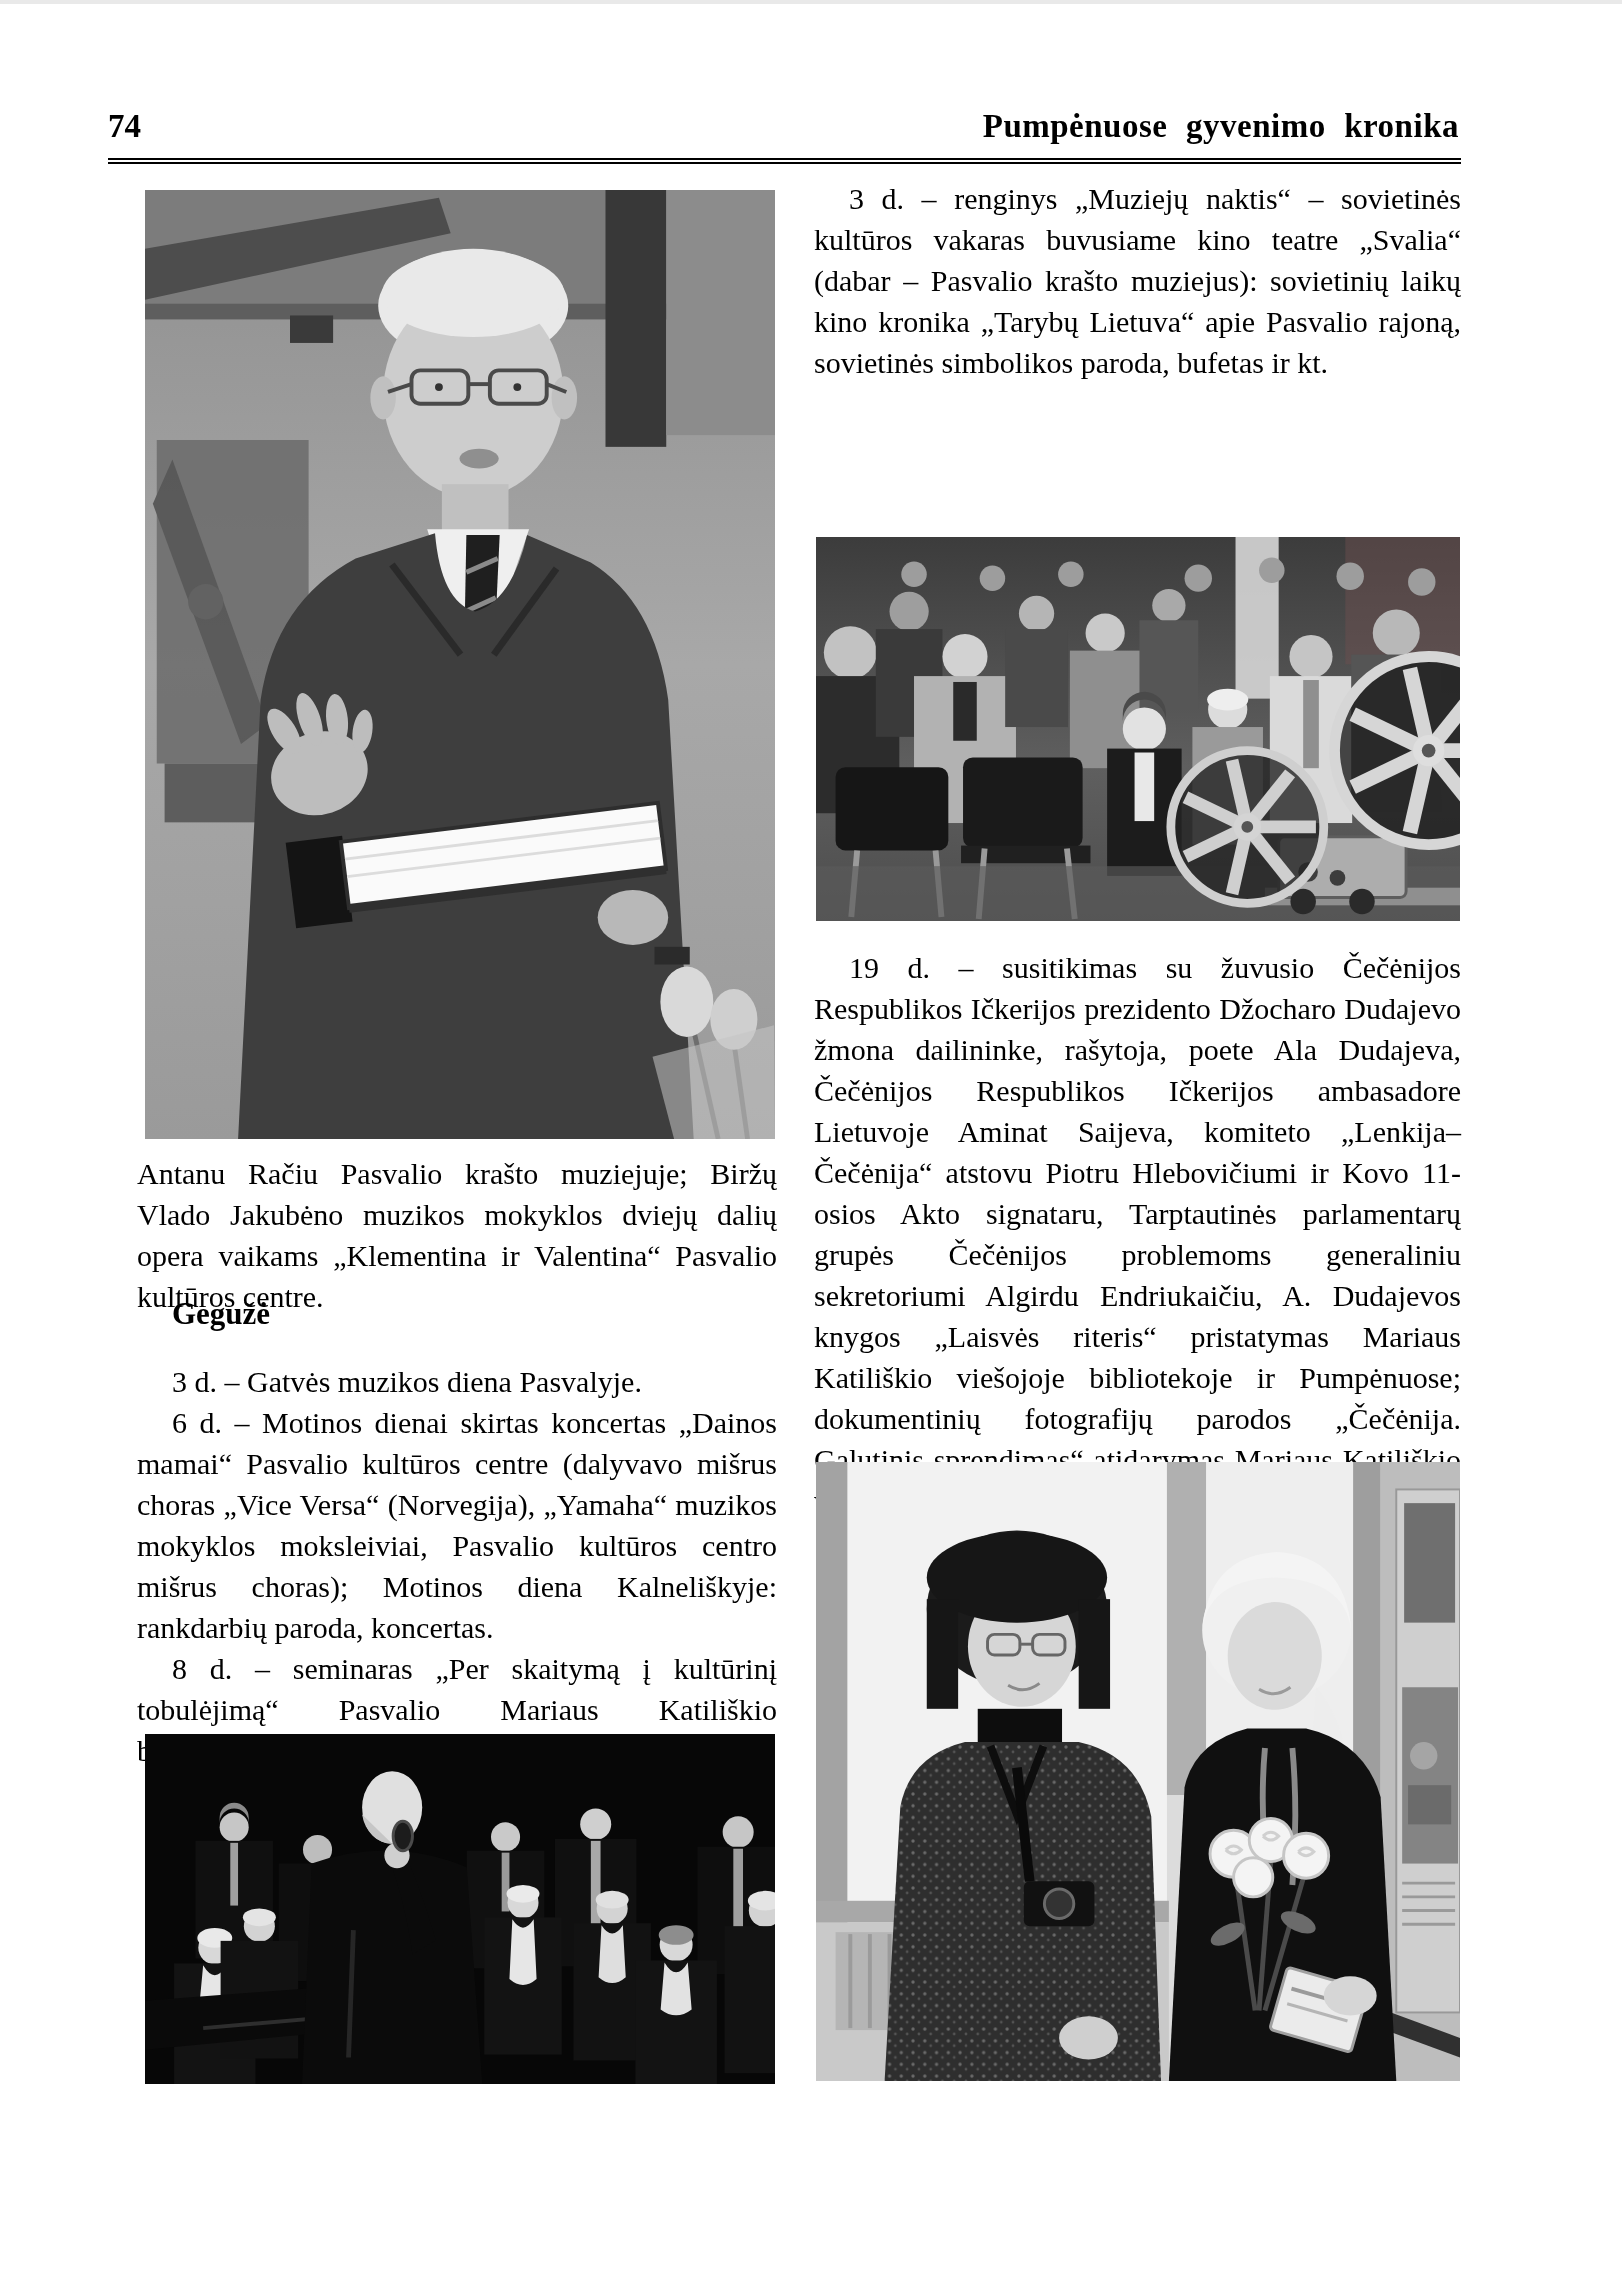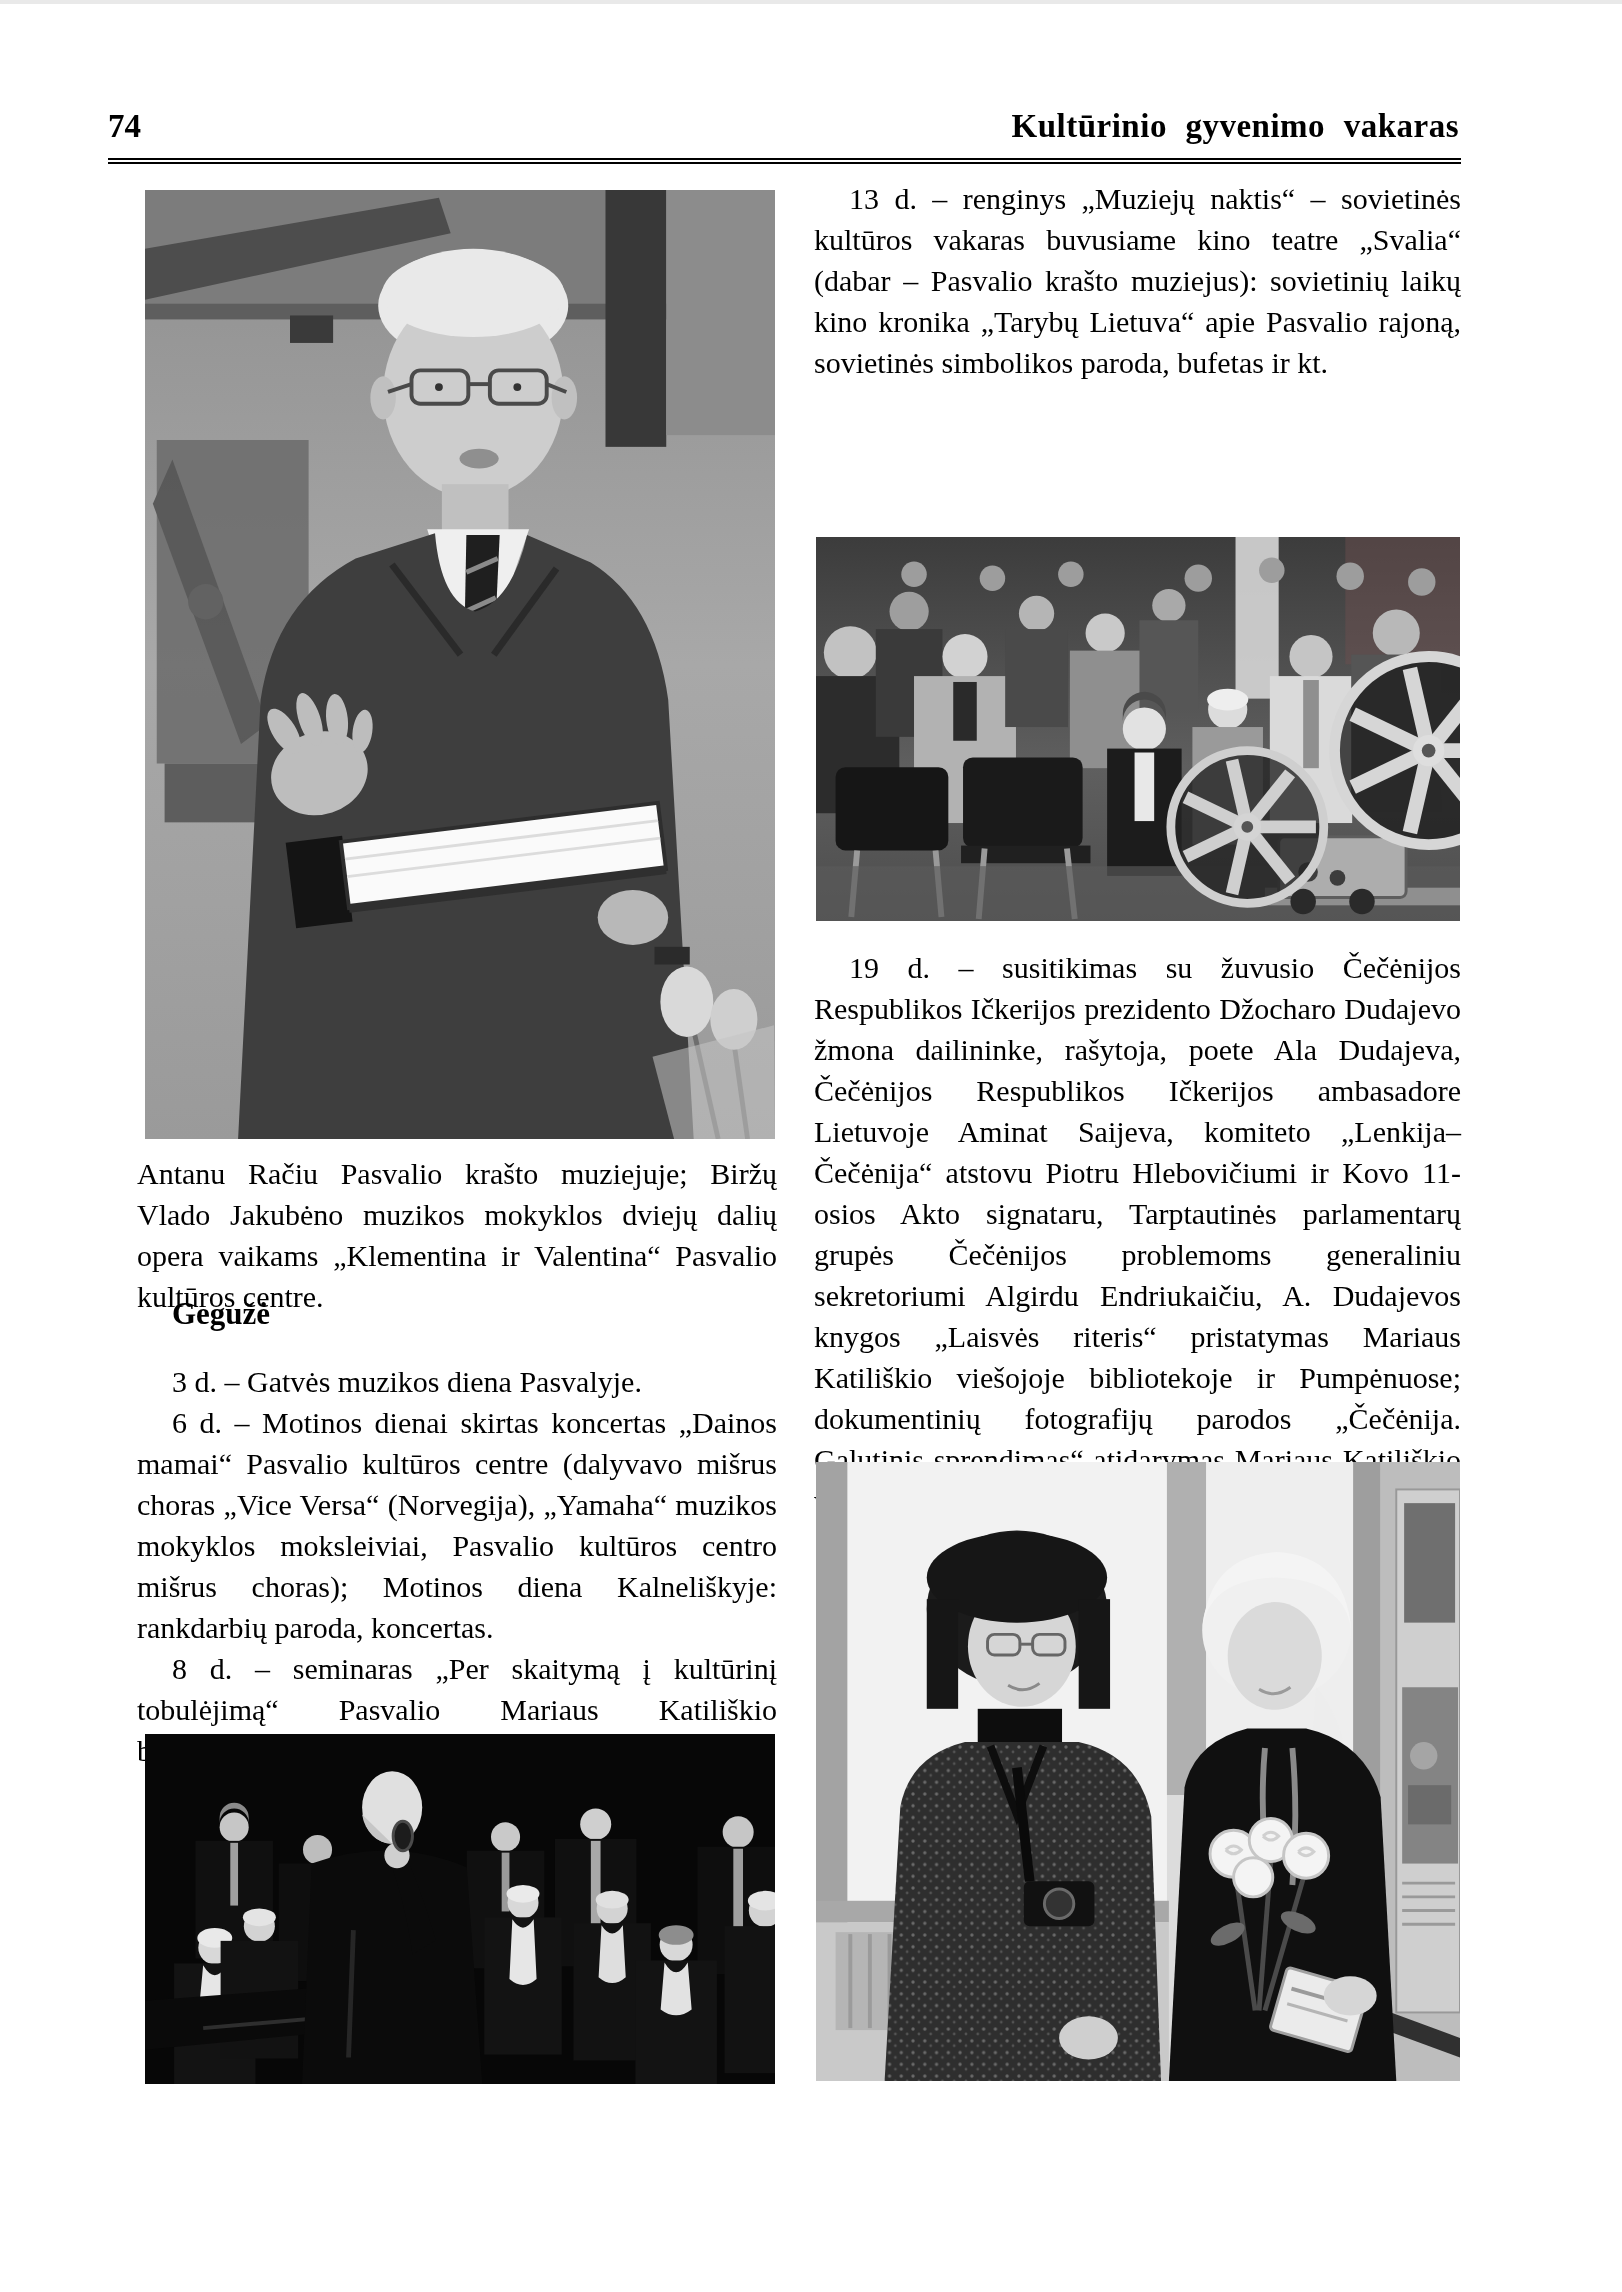--- a/index.html
+++ b/index.html
@@ -43,21 +43,21 @@
     position:absolute; overflow:hidden; background:#888;
   }
   .photo svg { display:block; width:100%; height:100%; }
 </style>
 </head>
 <body>
 
 <div class="page">
 
   <div class="hdr-num">74</div>
-  <div class="hdr-title">Kultūrinio gyvenimo vakaras</div>
+  <div class="hdr-title">Pumpėnuose gyvenimo kronika</div>
   <div class="hdr-rule"></div>
 
   <div class="photo" style="left:145px; top:186px; width:630px; height:949px;" aria-label="Vyras žilais plaukais su akiniais, tamsiu kostiumu, kalba laikydamas baltą knygą muziejuje">
     <svg viewBox="0 0 643 968" preserveAspectRatio="none">
       <defs>
         <linearGradient id="p1bg" x1="0" y1="0" x2="0" y2="1">
           <stop offset="0" stop-color="#8f8f8f"></stop>
             <stop offset="0.5" stop-color="#a8a8a8"></stop>
             <stop offset="1" stop-color="#9a9a9a"></stop>
         </linearGradient>
@@ -220,21 +220,21 @@
       <path d="M224,82 A31,37 0 0 0 255,112 Z" fill="#c6c6c6"></path>
       <path d="M172,132 Q255,104 332,136 L348,357 L162,357 Z" fill="#0b0b0b"></path>
       <path d="M300,210 Q282,150 266,118 L252,128 Q268,170 276,225 Z" fill="#0b0b0b"></path>
       <circle cx="260" cy="124" r="13" fill="#cfcfcf"></circle>
       <ellipse cx="266" cy="104" rx="10" ry="15" fill="#1c1c1c" stroke="#4a4a4a" stroke-width="3"></ellipse>
       <line x1="215" y1="200" x2="210" y2="330" stroke="#262626" stroke-width="5"></line>
     </svg>
   </div>
 
   <div class="txt" style="left:814px; top:174px; width:647px;">
-    <p>13 d. – renginys „Muziejų naktis“ – sovietinės kultūros vakaras buvusiame kino teatre „Svalia“ (dabar – Pasvalio krašto muziejus): sovietinių laikų kino kronika „Tarybų Lietuva“ apie Pasvalio rajoną, sovietinės simbolikos paroda, bufetas ir kt.</p>
+    <p>3 d. – renginys „Muziejų naktis“ – sovietinės kultūros vakaras buvusiame kino teatre „Svalia“ (dabar – Pasvalio krašto muziejus): sovietinių laikų kino kronika „Tarybų Lietuva“ apie Pasvalio rajoną, sovietinės simbolikos paroda, bufetas ir kt.</p>
   </div>
 
   <div class="photo" style="left:816px; top:533px; width:644px; height:384px;" aria-label="Žiūrovai salėje prie senų kino juostų ričių ir projektoriaus">
     <svg viewBox="0 0 657 392" preserveAspectRatio="none">
       <defs>
         <linearGradient id="p2bg" x1="0" y1="0" x2="0" y2="1">
           <stop offset="0" stop-color="#3c3c3c"></stop>
             <stop offset="0.6" stop-color="#5f5f5f"></stop>
             <stop offset="1" stop-color="#4c4c4c"></stop>
         </linearGradient>

